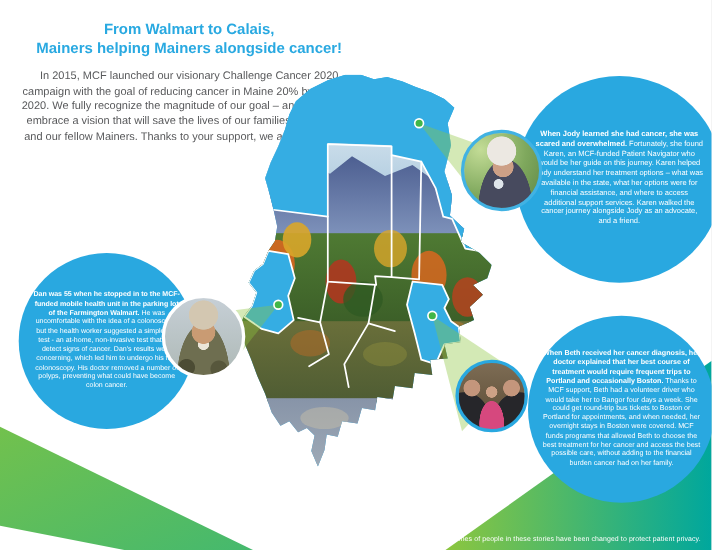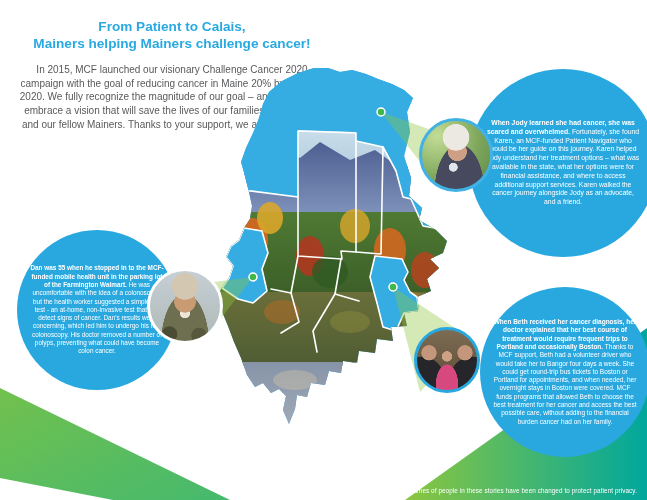--- a/index.html
+++ b/index.html
@@ -90,22 +90,22 @@
         <stop offset="0" stop-color="#8cc63f"></stop>
         <stop offset="1" stop-color="#00a79d"></stop>
       </linearGradient>
     </defs>
     <polygon points="0,388 230,500 113,500 0,478" fill="url(#gradRibbon)"></polygon>
     <polygon points="405,500 647,328 647,500" fill="url(#gradWedgeBR)"></polygon>
   </svg>
 
   <div id="header">
     <h1 id="title">
-      <span>From Patient to Calais,</span><br>
-      <span>Mainers helping Mainers challenge cancer!</span>
+      <span>From Walmart to Calais,</span><br>
+      <span>Mainers helping Mainers alongside cancer!</span>
     </h1>
     <p id="intro">In 2015, MCF launched our visionary Challenge Cancer 2020 campaign with the goal of reducing cancer in Maine 20% by the year 2020. We fully recognize the magnitude of our goal – and we proudly embrace a vision that will save the lives of our families, our friends, and our fellow Mainers. Thanks to your support, we are succeeding!</p>
   </div>
 
   <svg id="map-svg" width="290" height="390" viewBox="190 50 290 390" aria-hidden="true">
     <defs>
       <clipPath id="maineClip">
         <path d="M328,68 L340,72 L352,70 L366,74 L378,79 L392,84 L404,90 L413,98
                  L407,112 L410,132 L404,156 L411,178 L409,196 L422,208 L419,220
                  L436,230 L447,241 L443,253 L430,259 L439,268 L427,279 L431,291

